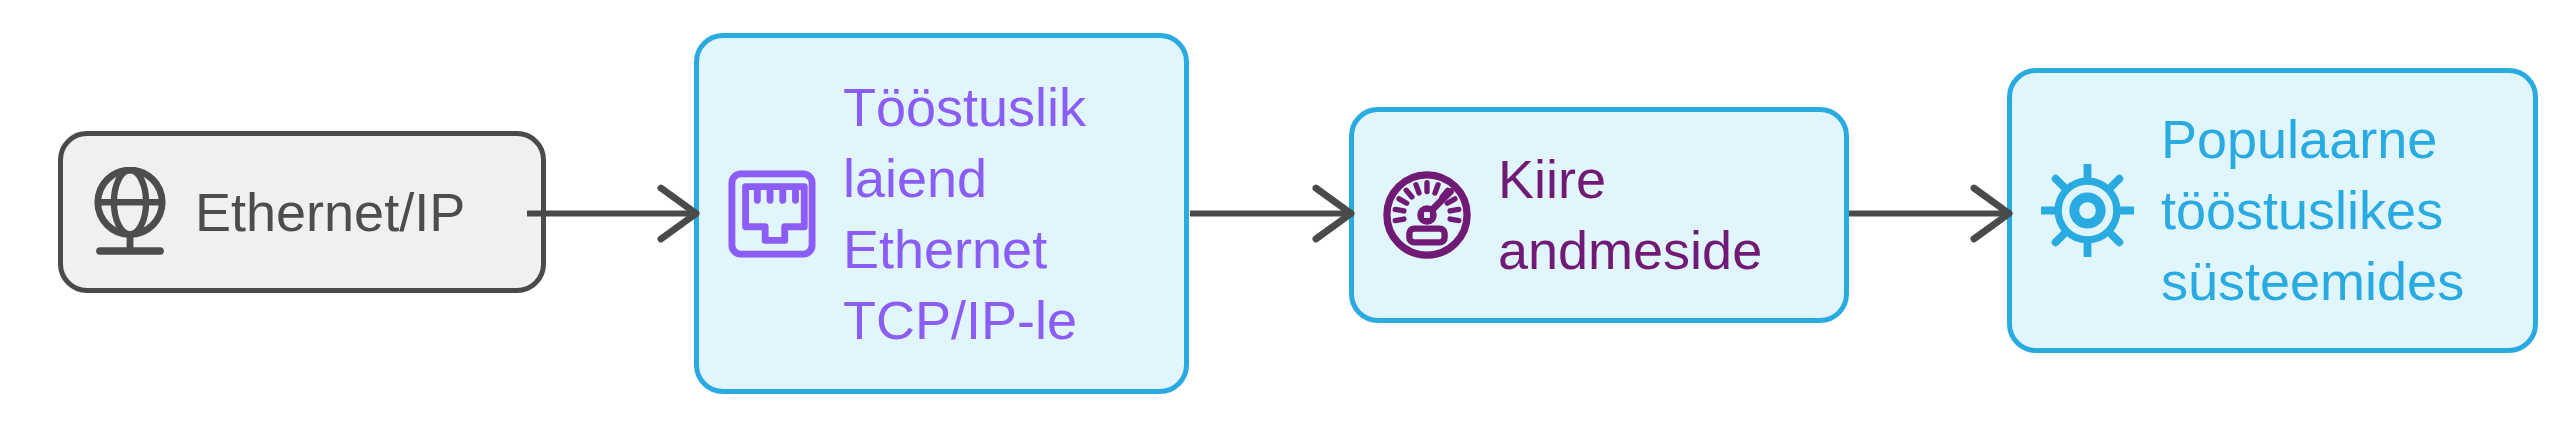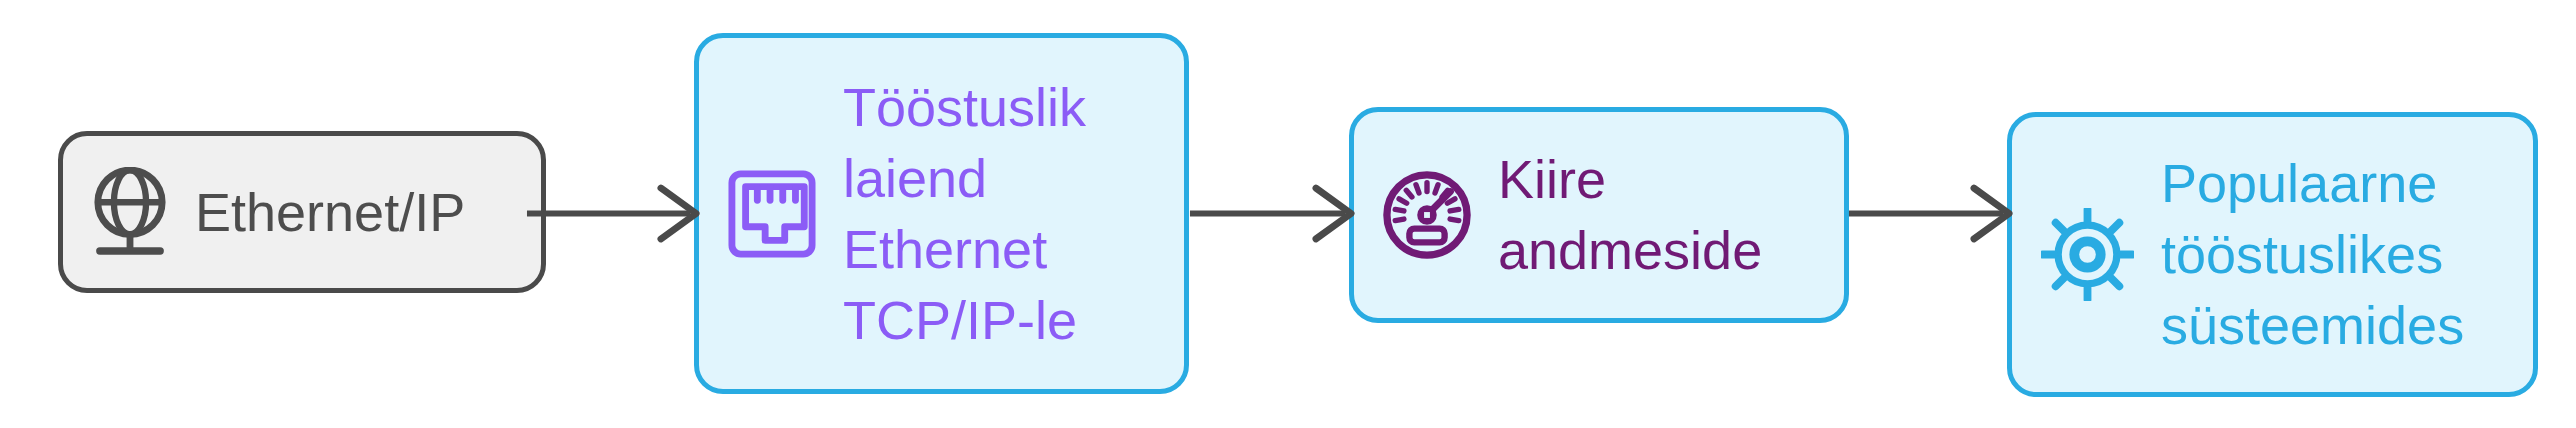--- a/index.html
+++ b/index.html
@@ -33,21 +33,21 @@
     font-size: 54px;
     line-height: 71px;
     font-weight: 500;
     white-space: pre-line;
     letter-spacing: 0px;
   }
   
   #node-0 { left: 58px;   top: 131px; width: 488px; height: 162px; }
   #node-1 { left: 694px;  top: 33px;  width: 495px; height: 361px; }
   #node-2 { left: 1349px; top: 107px; width: 500px; height: 216px; }
-  #node-3 { left: 2007px; top: 68px;  width: 531px; height: 285px; margin-top: 44px; }
+  #node-3 { left: 2007px; top: 68px;  width: 531px; height: 285px; }
   .connector {
     position: absolute;
     top: 182px;
     height: 63px;
   }
   #conn-0 { left: 526px;  width: 176px; }
   #conn-1 { left: 1189px; width: 166px; }
   #conn-2 { left: 1848px; width: 166px; }
 </style>
 </head>

